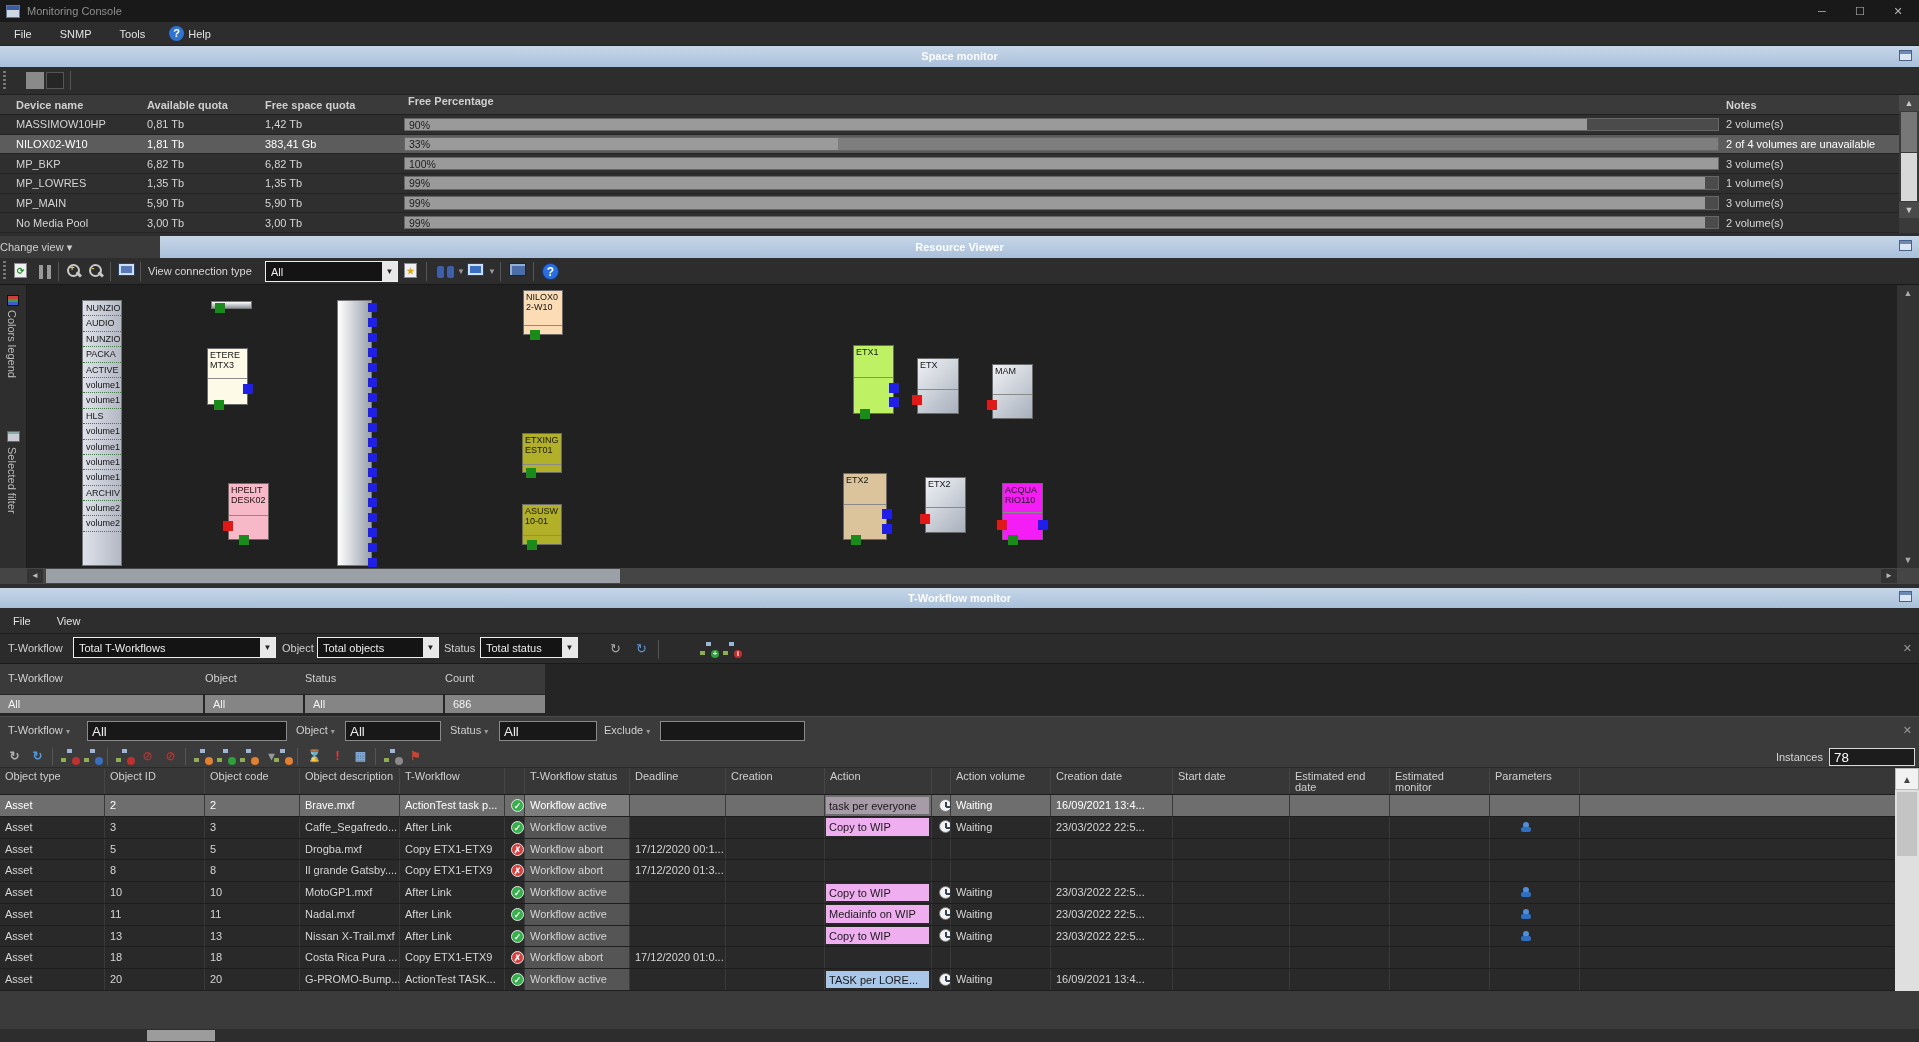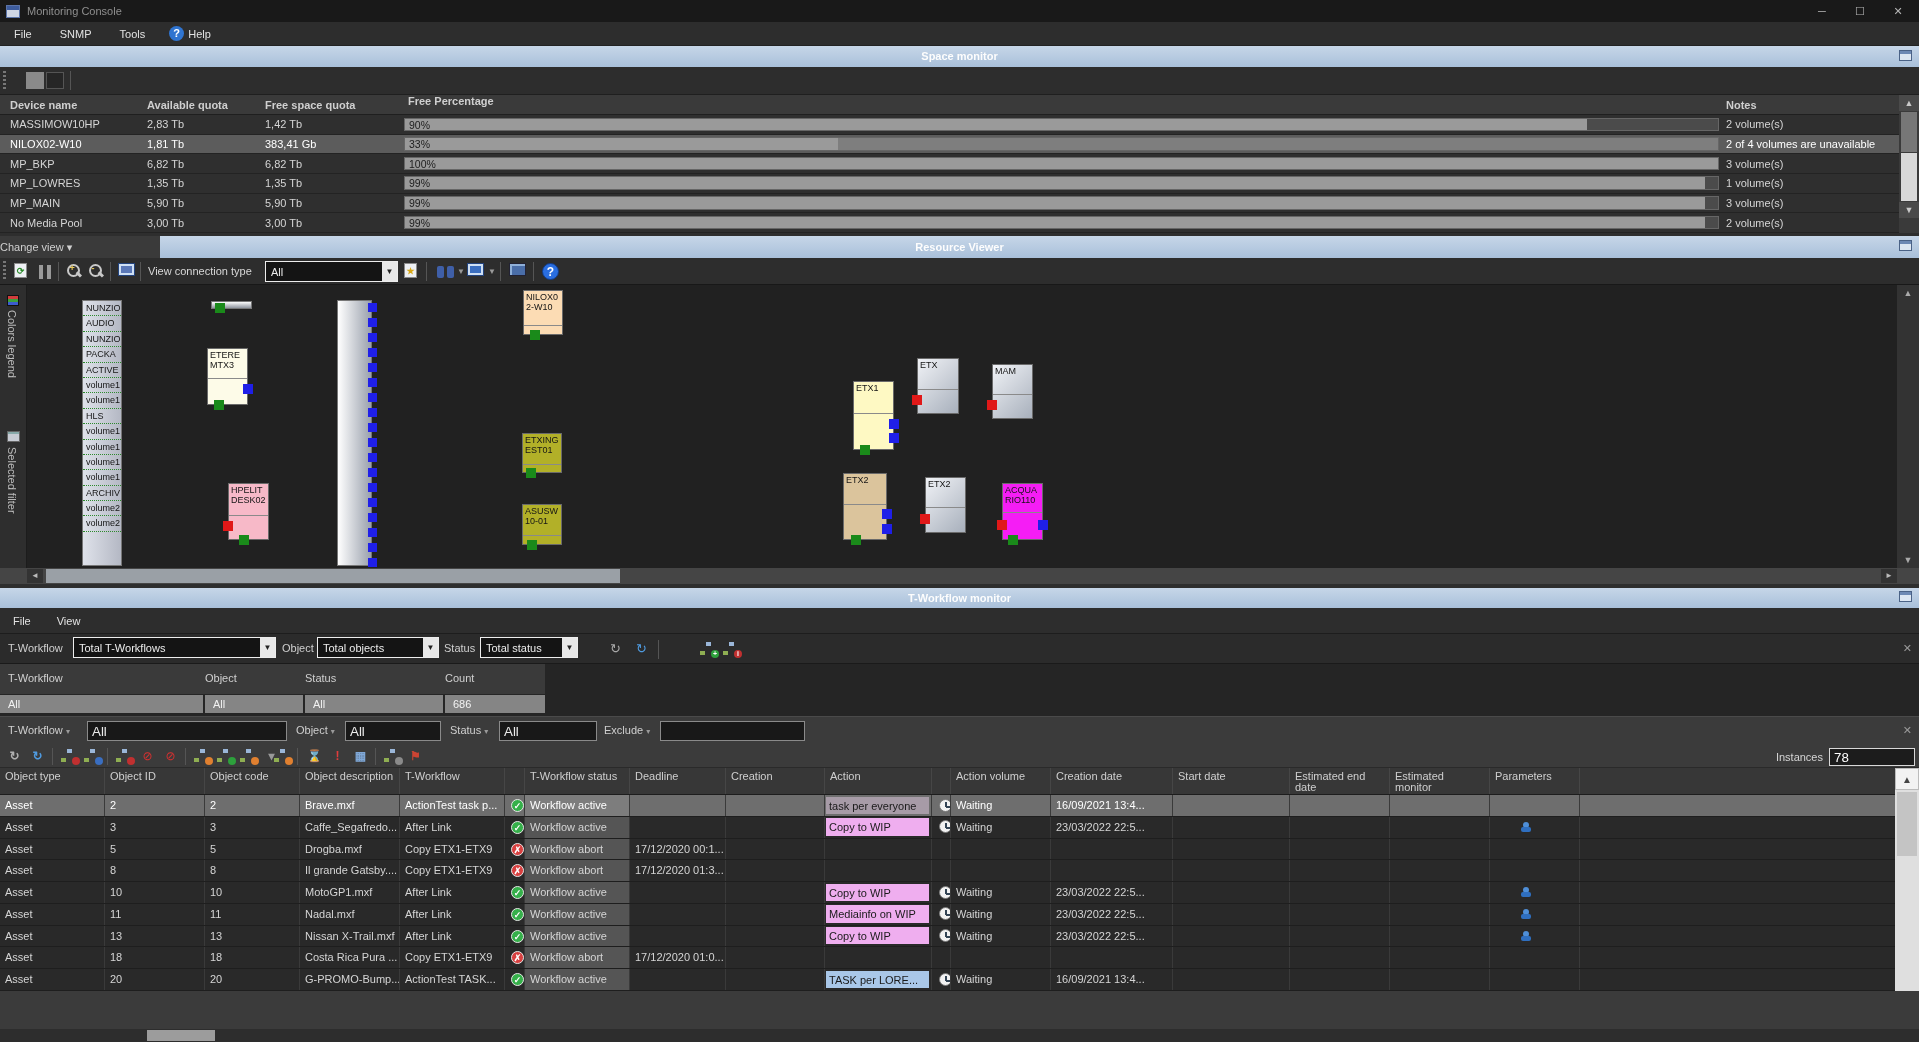--- a/index.html
+++ b/index.html
@@ -21,21 +21,21 @@
 
 .smtoolbar{left:0;top:67px;width:1919px;height:28px;background:#2d2d2d;border-bottom:1px solid #1f1f1f}
 .grip{position:absolute;left:3px;top:4px;width:3px;height:20px;background:repeating-linear-gradient(#777 0 2px,transparent 2px 4px)}
 .tbtn{position:absolute;top:5px;width:18px;height:17px}
 .sep{position:absolute;top:4px;width:1px;height:19px;background:#555}
 
 .smtable{left:0;top:95px;width:1899px;height:138px;background:#2a2a2a}
 .smhead{display:flex;height:20px;background:#3a3a3a;color:#cfcfcf;font-weight:bold;align-items:center;border-bottom:1px solid #1f1f1f}
 .smrow{display:flex;height:19.66px;align-items:center;background:#2f2f2f;border-bottom:1px solid #232323;color:#d5d5d5}
 .smrow.sel{background:#5c5c5c;color:#fff}
-.c-dev{width:147px;padding-left:10px;overflow:hidden;white-space:nowrap}
+.c-dev{width:147px;padding-left:16px;overflow:hidden;white-space:nowrap}
 .c-av{width:118px}.c-fs{width:135px}
 .c-bar{width:1323px;position:relative;height:100%}
 .c-notes{width:176px;padding-left:3px;overflow:hidden;white-space:nowrap}
 .track{position:absolute;left:4px;top:2.5px;right:4px;bottom:2.5px;background:#4b4b4b;border:1px solid #666}
 .smrow.sel .track{background:#7e7e7e}
 .fill{height:100%;background:#9a9a9a;color:#1d1d1d;font-size:10.5px;line-height:13px;padding-left:4px;white-space:nowrap}
 .vscroll{background:#3a3a3a;color:#c9c9c9;font-size:9px;text-align:center}
 
 .rvbar{left:0;top:236px;width:1919px;height:22px;background:linear-gradient(#c6d6e8,#a9c0da)}
 .cvbtn{position:absolute;left:0;top:0;width:160px;height:22px;background:#3a3a3a;color:#d0d0d0;line-height:22px;padding-left:0}
@@ -157,21 +157,21 @@
   <div class="abs smtable">
       <div class="smhead">
         <span class="c-dev">Device name</span>
         <span class="c-av">Available quota</span>
         <span class="c-fs">Free space quota</span>
         <span class="c-bar" style="padding-left: 8px;">Free Percentage</span>
         <span class="c-notes">Notes</span>
       </div>
       <div class="smrow">
         <span class="c-dev">MASSIMOW10HP</span>
-        <span class="c-av">2,83 Tb</span>
+        <span class="c-av">0,81 Tb</span>
         <span class="c-fs">1,42 Tb</span>
         <div class="c-bar">
           <div class="track">
             <div class="fill" style="width: 90%;">90%</div>
           </div>
         </div>
         <span class="c-notes">2 volume(s)</span>
       </div>
       <div class="smrow sel">
         <span class="c-dev">NILOX02-W10</span>
@@ -346,21 +346,21 @@
 EST01</div>
         <div class="div" style="top: 30px;"></div>
         <div class="conn" style="background: rgb(26, 138, 26); left: 3px; bottom: -6px;"></div>
       </div>
       <div class="node" style="left: 495px; top: 219px; width: 40px; height: 41px; background: rgb(178, 176, 40);">
         <div class="ttl">ASUSW
 10-01</div>
         <div class="div" style="top: 30px;"></div>
         <div class="conn" style="background: rgb(26, 138, 26); left: 4px; bottom: -6px;"></div>
       </div>
-      <div class="node" style="left: 826px; top: 60px; width: 41px; height: 69px; background: #fef9c3; margin-top: 36px;">
+      <div class="node" style="left: 826px; top: 60px; width: 41px; height: 69px; background: #bef264;">
         <div class="ttl">ETX1</div>
         <div class="div" style="top: 31px;"></div>
         <div class="conn" style="background: rgb(31, 31, 232); right: -6px; top: 37px;"></div>
         <div class="conn" style="background: rgb(31, 31, 232); right: -6px; top: 51px;"></div>
         <div class="conn" style="background: rgb(26, 138, 26); left: 6px; bottom: -6px;"></div>
       </div>
       <div class="node graybox" style="left: 890px; top: 73px; width: 42px; height: 56px;">
         <div class="ttl">ETX</div>
         <div class="div" style="top: 30px;"></div>
         <div class="conn" style="background: rgb(224, 24, 24); left: -6px; top: 36px;"></div>

